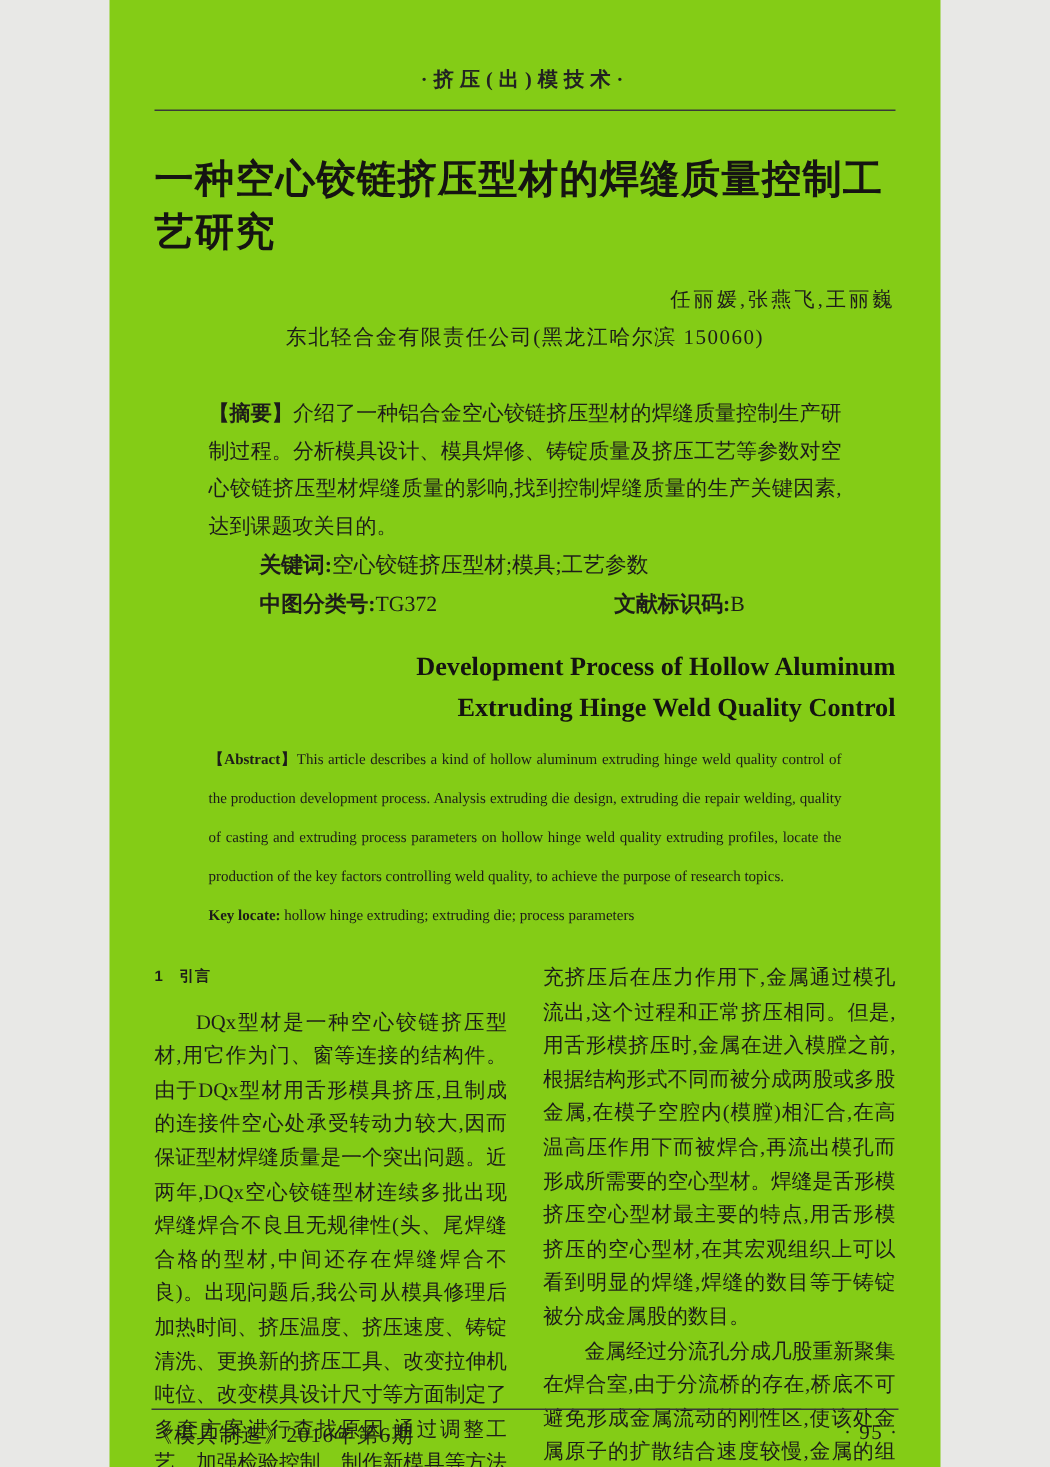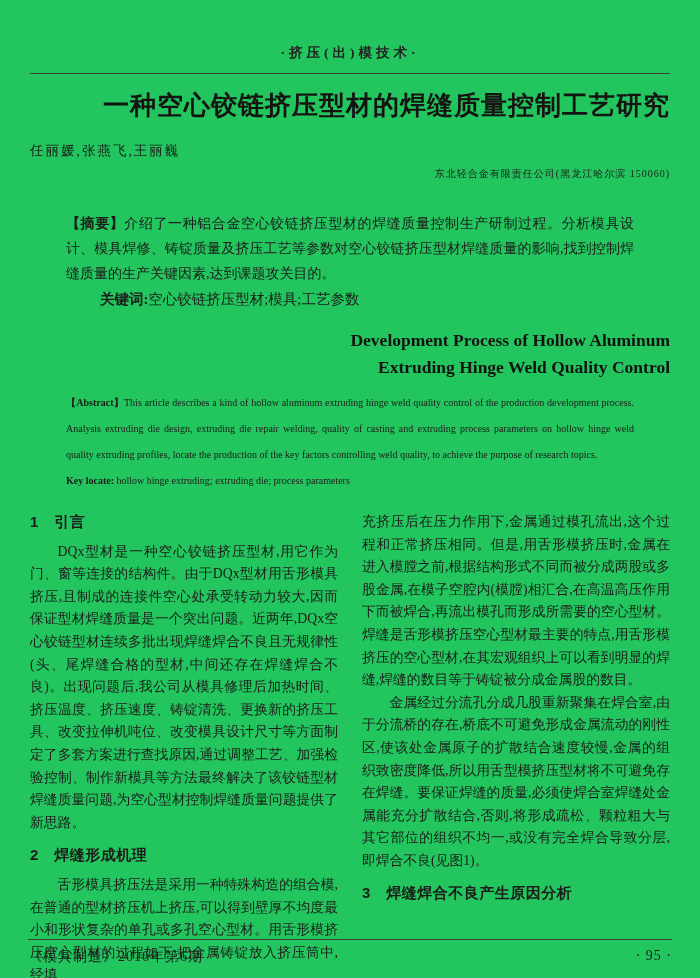--- a/index.html
+++ b/index.html
@@ -1,18 +1,18 @@
 <!DOCTYPE html>
 <html><head>
 <meta charset="utf-8">
 <style>
   html,body { margin:0; padding:0; background:#e8e8e6; }
   .page {
-    width:700px; height:978px;
-    background:#22c55e;
+    width:554px; height:978px;
+    background:#84cc16;
     color:#1d1c1a;
     font-family:"Liberation Serif","DejaVu Serif",serif;
     position:relative;
     box-sizing:border-box;
     padding:44px 30px 0 30px;
     overflow:hidden;
     margin:0 auto;
   }
   .journal-header {
     text-align:center;
@@ -20,36 +20,36 @@
     font-size:13.5px;
     letter-spacing:4px;
     color:#222;
   }
   .header-rule {
     border:none;
     border-top:1.6px solid #3a3a38;
     margin:11px 0 0 0;
   }
   .title-cn {
-    text-align:right;
+    text-align:left;
     font-size:26px;
     font-weight:bold;
     letter-spacing:1px;
-    margin-top:14px;
+    margin-top:28px;
     color:#151412;
   }
   .authors {
-    text-align:left;
+    text-align:right;
     font-size:13.5px;
     margin-top:19px;
     letter-spacing:2px;
   }
   .affiliation {
-    text-align:right;
-    font-size:10px;
+    text-align:center;
+    font-size:14px;
     margin-top:7px;
     letter-spacing:1px;
   }
   .abstract-block {
     margin:30px 36px 0 36px;
     font-size:14px;
     line-height:25px;
   }
   .jtext { text-align:justify; }
   .label-bold { font-weight:bold; }
@@ -72,21 +72,21 @@
     display:flex;
     gap:24px;
     margin-top:17px;
   }
   .col {
     flex:1 1 0;
     font-size:13.8px;
     line-height:22.6px;
   }
   .sec-heading {
-    font-size:15px;
+    font-size:10px;
     font-weight:bold;
     margin:10px 0 7px 0;
     font-family:"Liberation Sans","DejaVu Sans",sans-serif;
     letter-spacing:0.5px;
   }
   .sec-heading.first { margin-top:0; }
   .sec-heading.tight { margin:9px 0 2px 0; }
   p { margin:0; }
   .indent { text-indent:2em; }
   .footer {
@@ -113,20 +113,21 @@
   <div class="journal-header">·挤压(出)模技术·</div>
   <hr class="header-rule">
 
   <div class="title-cn">一种空心铰链挤压型材的焊缝质量控制工艺研究</div>
   <div class="authors">任丽媛,张燕飞,王丽巍</div>
   <div class="affiliation">东北轻合金有限责任公司(黑龙江哈尔滨  150060)</div>
 
   <div class="abstract-block">
     <p class="jtext"><span class="label-bold">【摘要】</span><span>介绍了一种铝合金空心铰链挤压型材的焊缝质量控制生产研制过程。分析模具设计、模具焊修、铸锭质量及挤压工艺等参数对空心铰链挤压型材焊缝质量的影响,找到控制焊缝质量的生产关键因素,达到课题攻关目的。</span></p>
     <p class="meta-line"><span class="label-bold">关键词:</span><span>空心铰链挤压型材;模具;工艺参数</span></p>
+    <p class="meta-line"><span class="label-bold">中图分类号:</span><span>TG372</span><span class="meta-gap"></span><span class="label-bold">文献标识码:</span><span>B</span></p>
   </div>
 
   <div class="title-en">
     <div>Development Process of Hollow Aluminum</div>
     <div>Extruding Hinge Weld Quality Control</div>
   </div>
 
   <div class="abstract-en-block">
     <p class="jtext"><span class="label-bold">【Abstract】</span><span>This article describes a kind of hollow aluminum extruding hinge weld quality control of the production development process. Analysis extruding die design, extruding die repair welding, quality of casting and extruding process parameters on hollow hinge weld quality extruding profiles, locate the production of the key factors controlling weld quality, to achieve the purpose of research topics.</span></p>
     <p><span class="label-bold">Key locate:</span> <span>hollow hinge extruding; extruding die; process parameters</span></p>

